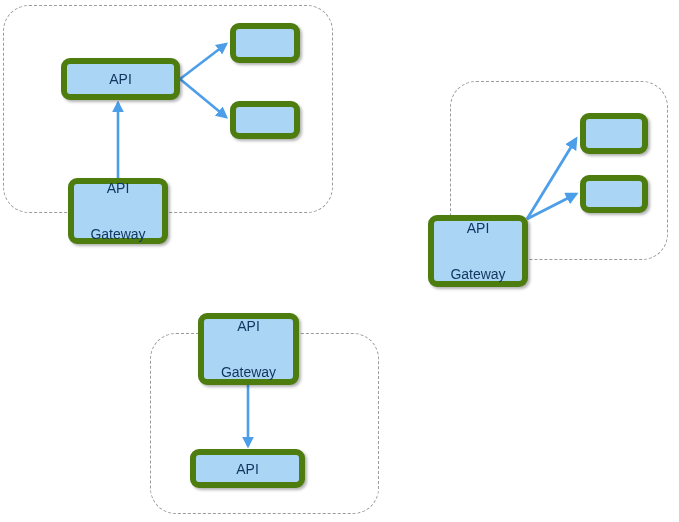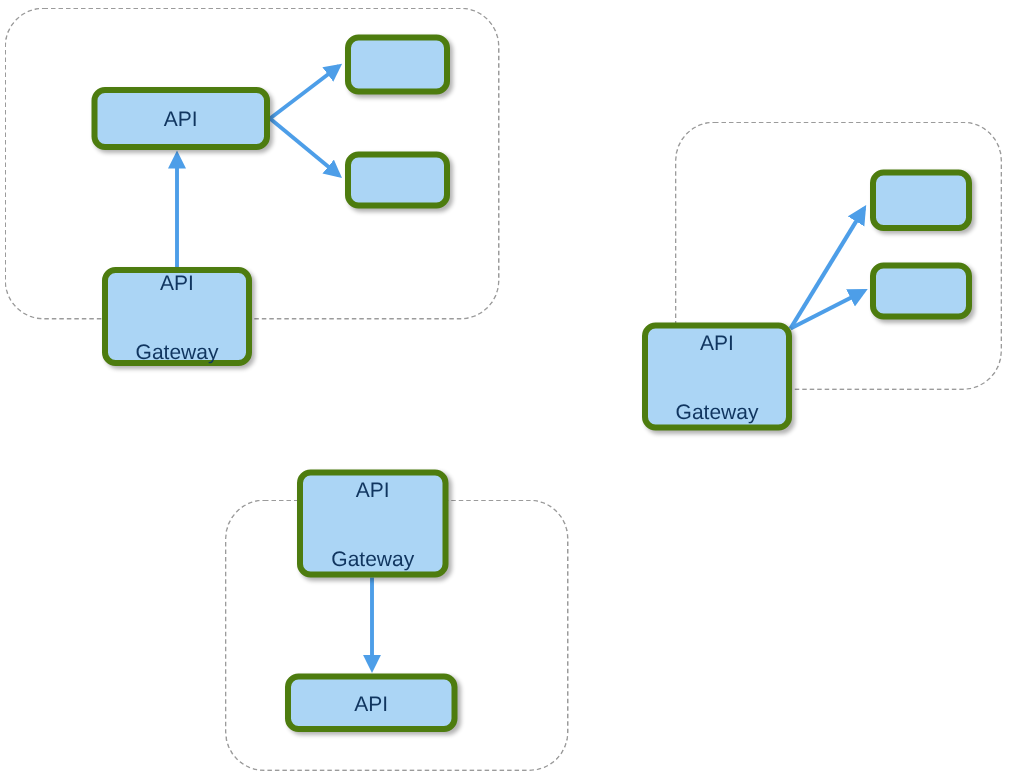--- a/index.html
+++ b/index.html
@@ -21,21 +21,21 @@
     position: absolute;
     left: 0;
     top: 0;
     width: 679px;
     height: 522px;
   }
   .node {
     position: absolute;
     box-sizing: border-box;
     background: #abd5f5;
-    border: 4px solid #4d7c0f;
+    border: 6px solid #4d7c0f;
     border-radius: 9px;
     box-shadow: 2px 2px 3px rgba(0,0,0,0.30);
     display: flex;
     flex-direction: column;
     align-items: center;
     justify-content: center;
     color: #10355f;
     font-size: 14px;
     line-height: 1.0;
   }

